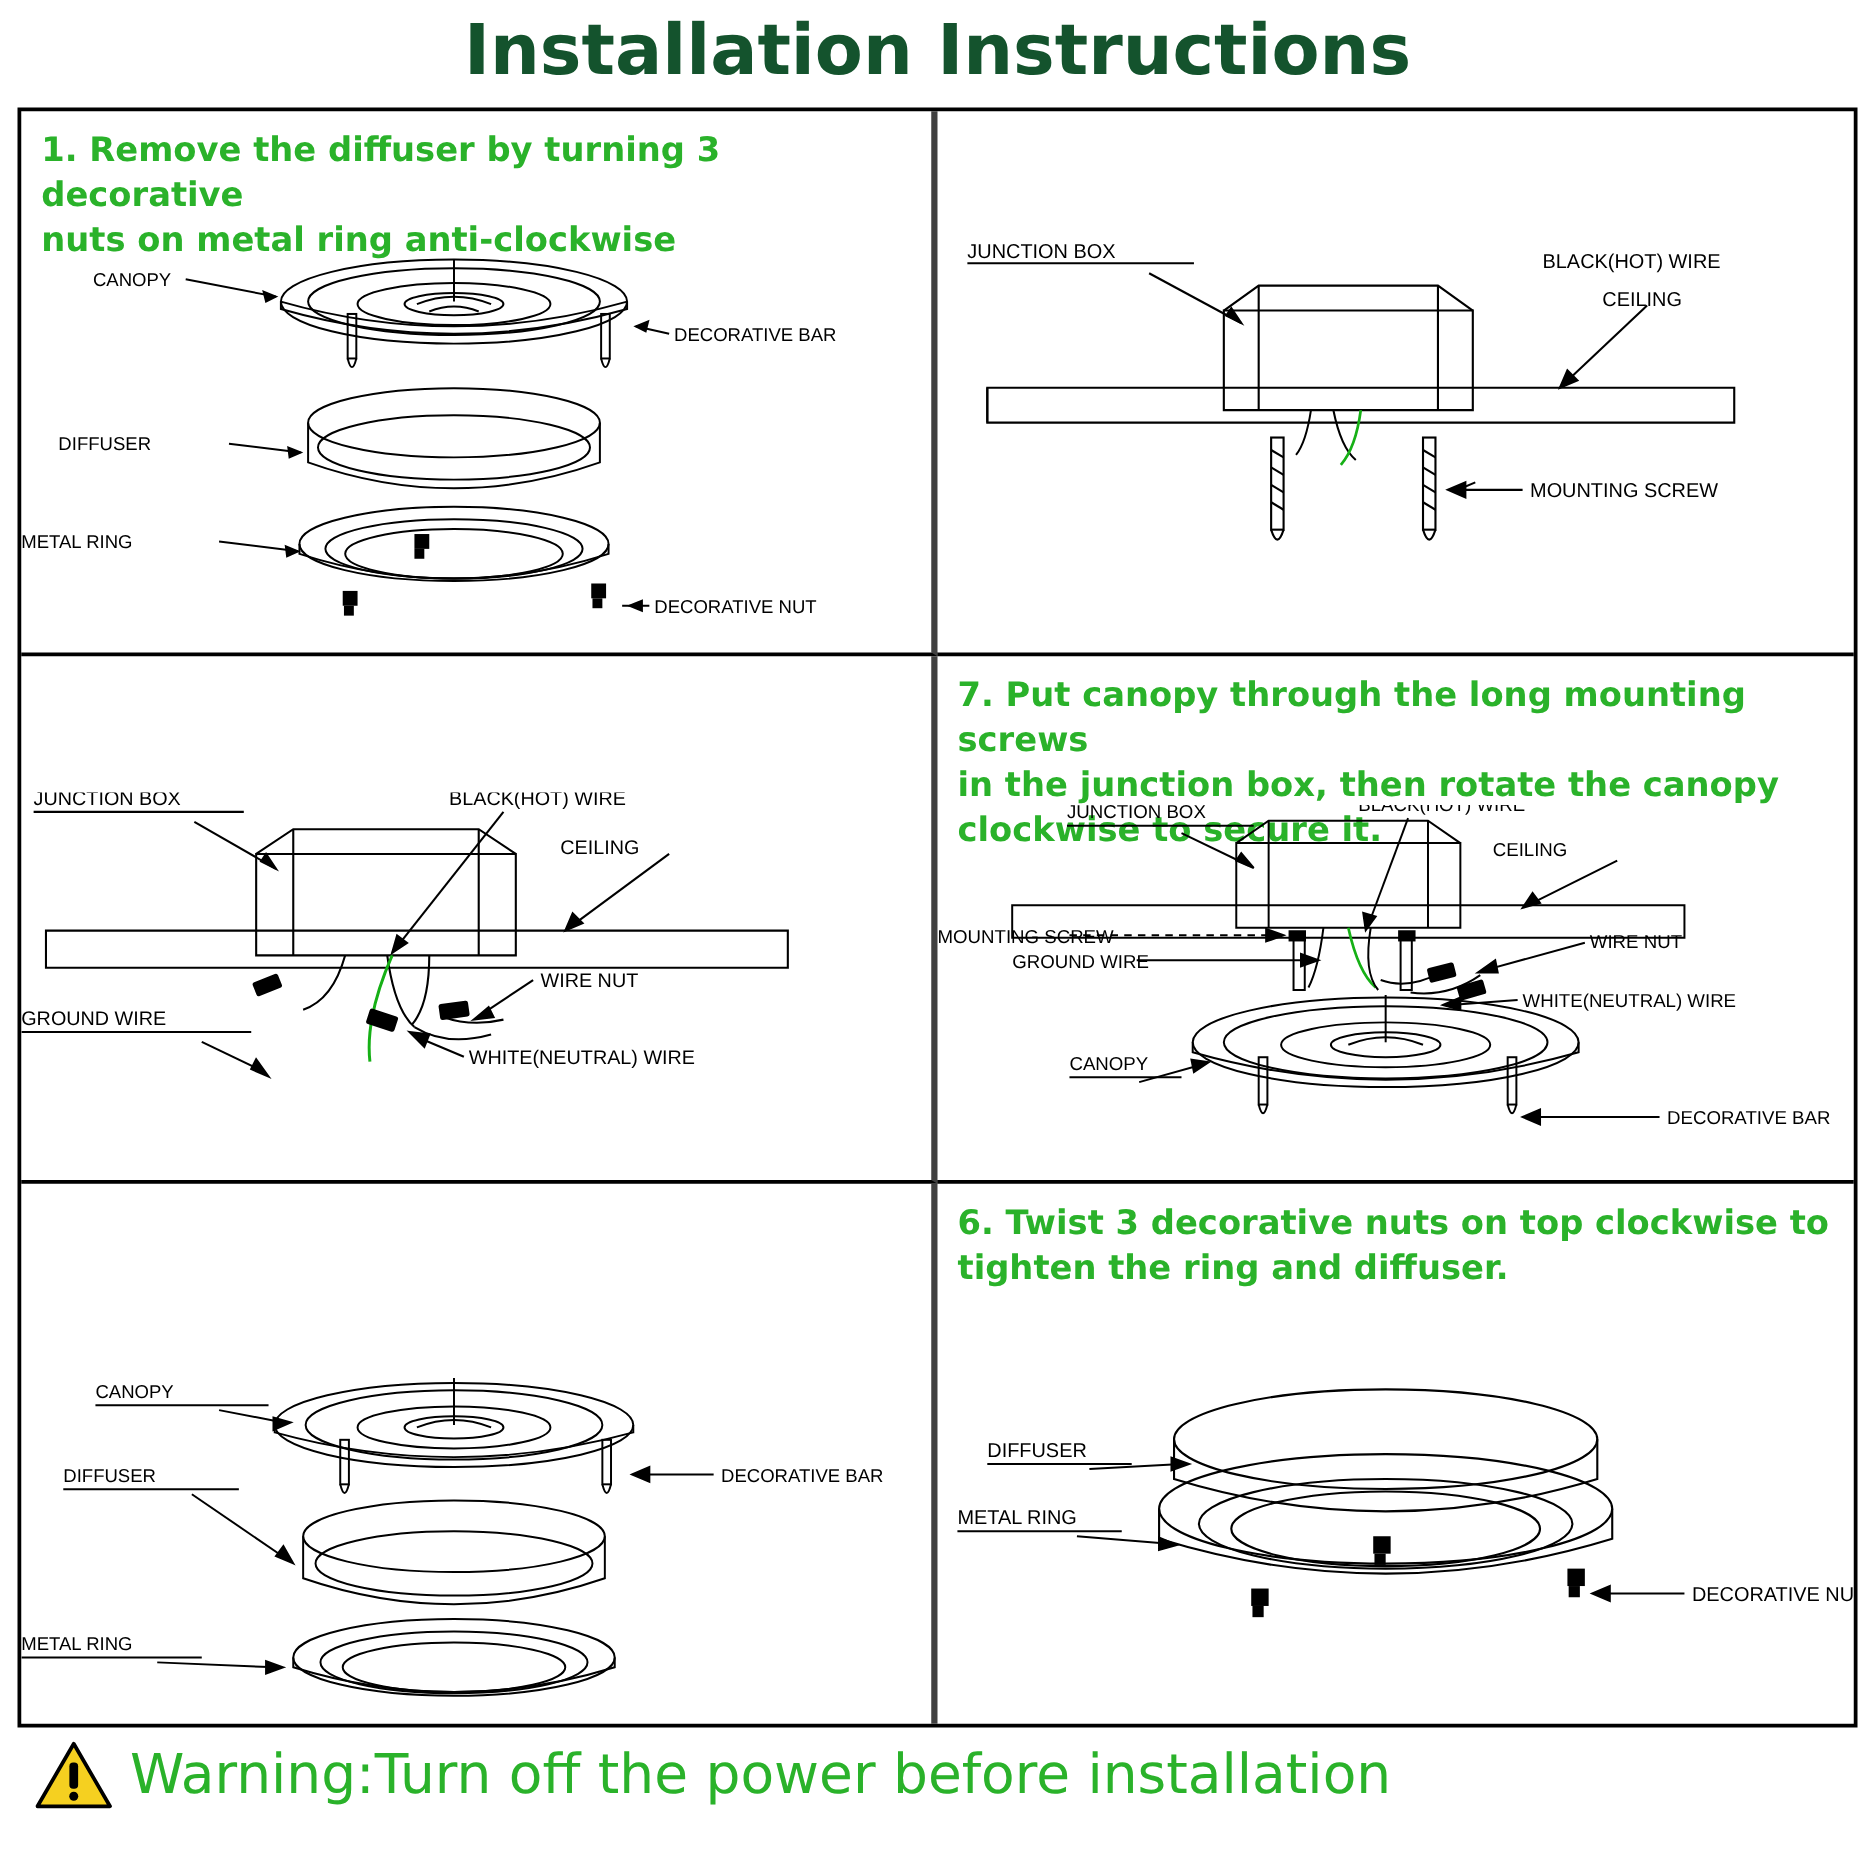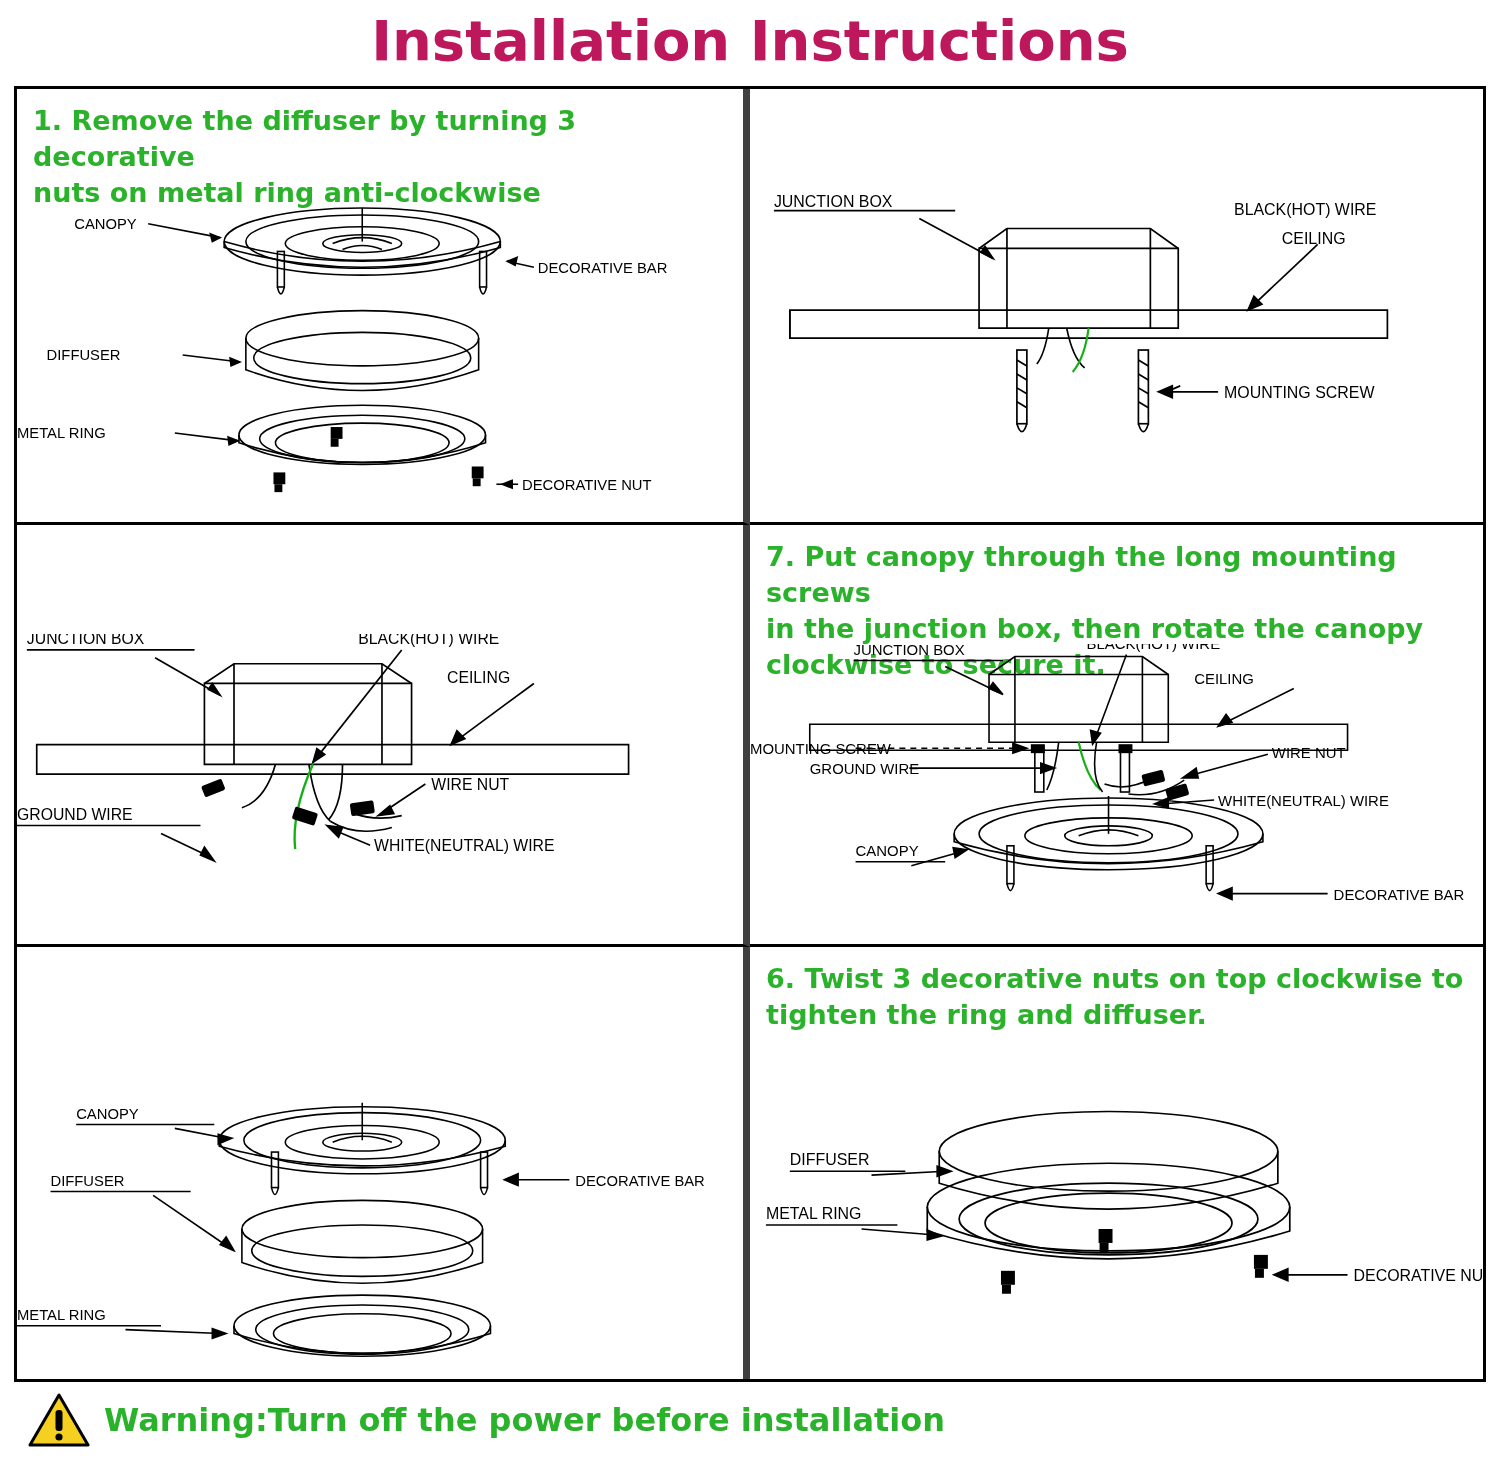--- a/index.html
+++ b/index.html
@@ -17,39 +17,39 @@
   }
   .page {
     width: 1500px;
     height: 1484px;
     position: relative;
     box-sizing: border-box;
     padding: 0 14px;
   }
   .title {
     text-align: center;
-    color: #be185d;
+    color: #14532d;
     font-size: 56px;
     font-weight: 700;
     letter-spacing: 0px;
     line-height: 78px;
     margin: 2px 0 6px 0;
     font-family: "DejaVu Sans", sans-serif;
   }
   .grid {
     display: grid;
     grid-template-columns: 1fr 1fr;
     grid-template-rows: 436px 422px 432px;
     border: 3px solid #000;
     width: 1472px;
     box-sizing: border-box;
   }
   .cell {
     position: relative;
-    border-right: 7px solid #404040;
+    border-right: 5px solid #404040;
     border-bottom: 3px solid #000;
     box-sizing: border-box;
     overflow: hidden;
   }
   .cell.col2 { border-right: none; }
   .cell.row3 { border-bottom: none; }
   .step-text {
     color: #2ab22a;
     font-size: 27px;
     font-weight: 600;
@@ -66,22 +66,22 @@
     width: 100%;
   }
   .warning {
     display: flex;
     align-items: center;
     gap: 14px;
     padding: 10px 0 0 14px;
   }
   .warn-text {
     color: #2ab22a;
-    font-size: 32px;
-    font-weight: 700;
+    font-size: 44px;
+    font-weight: 400;
     font-family: "DejaVu Sans", sans-serif;
     line-height: 56px;
   }
   svg text {
     font-family: "Liberation Sans", sans-serif;
     fill: #000;
   }
 </style>
 </head>
 <body>

